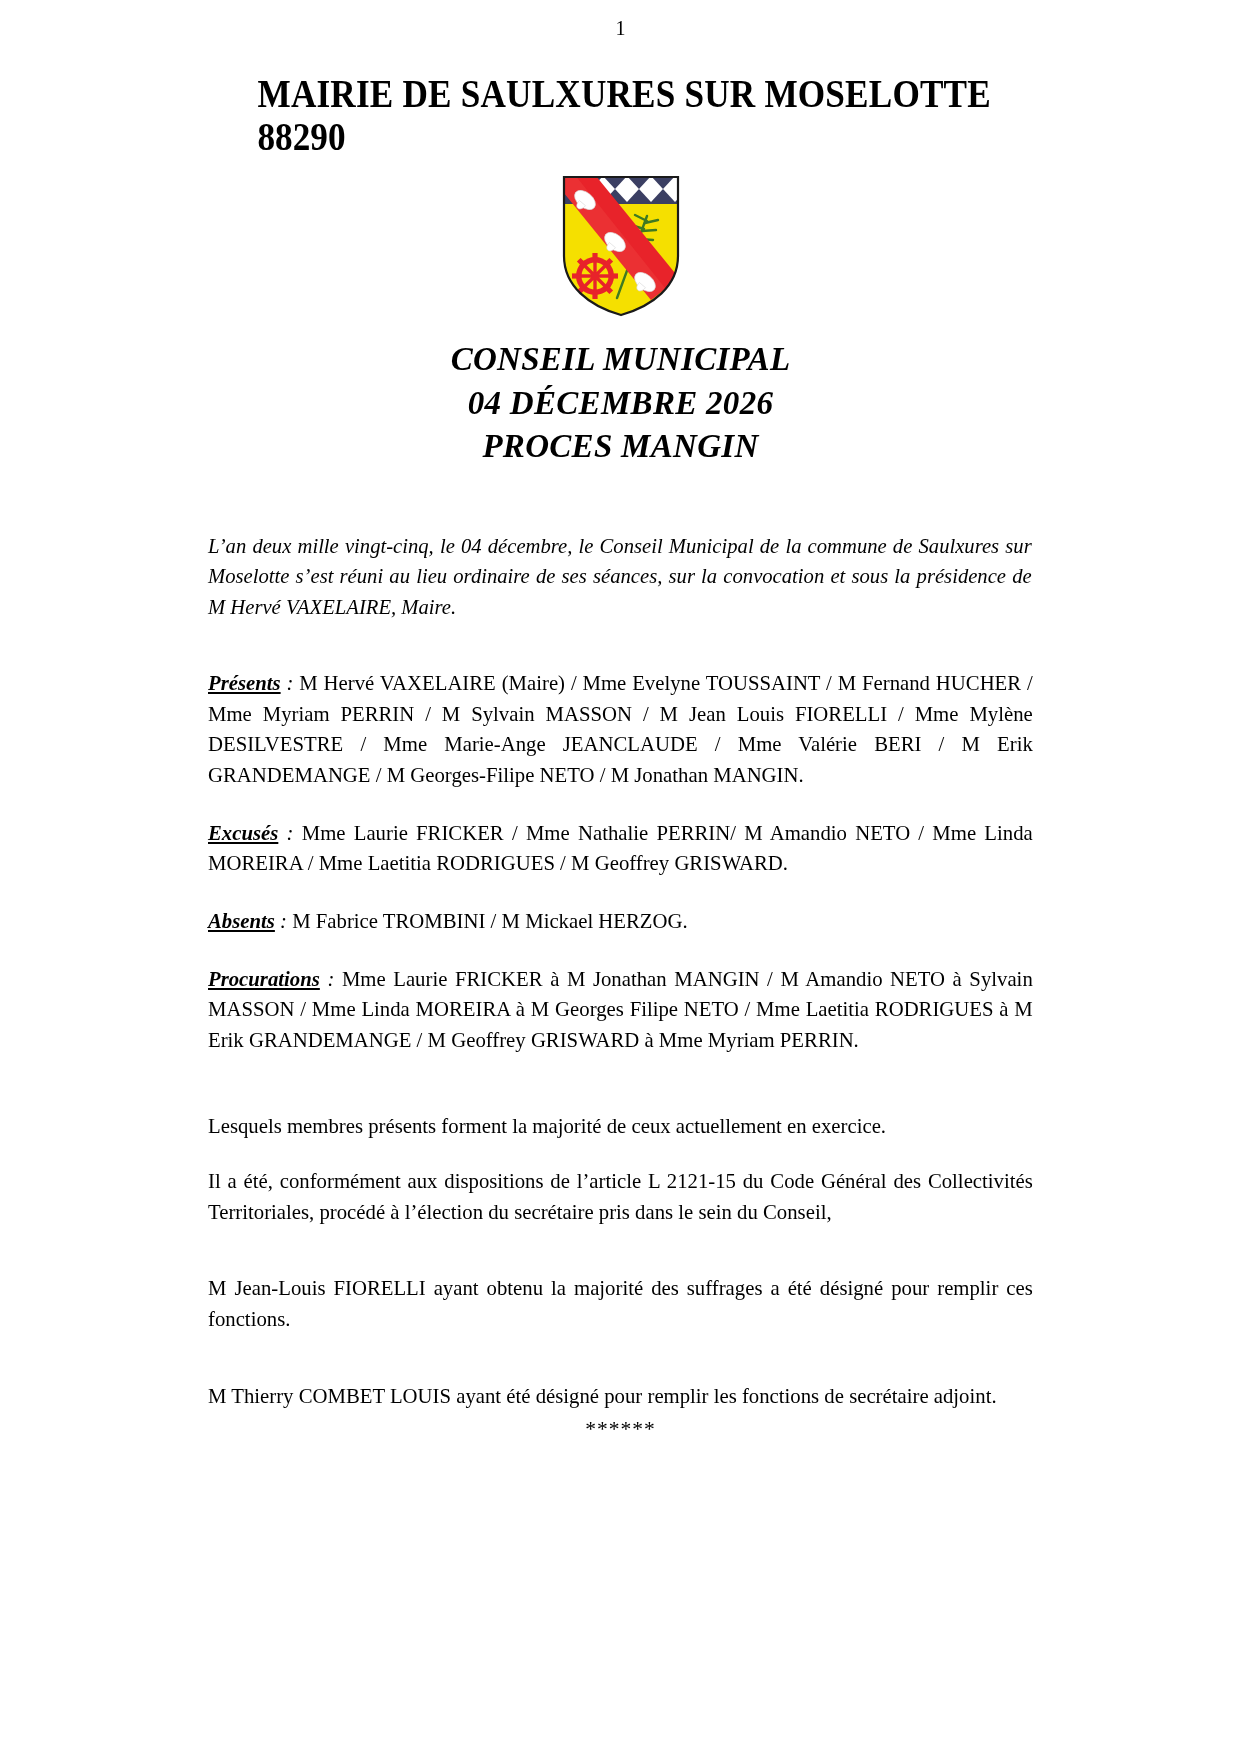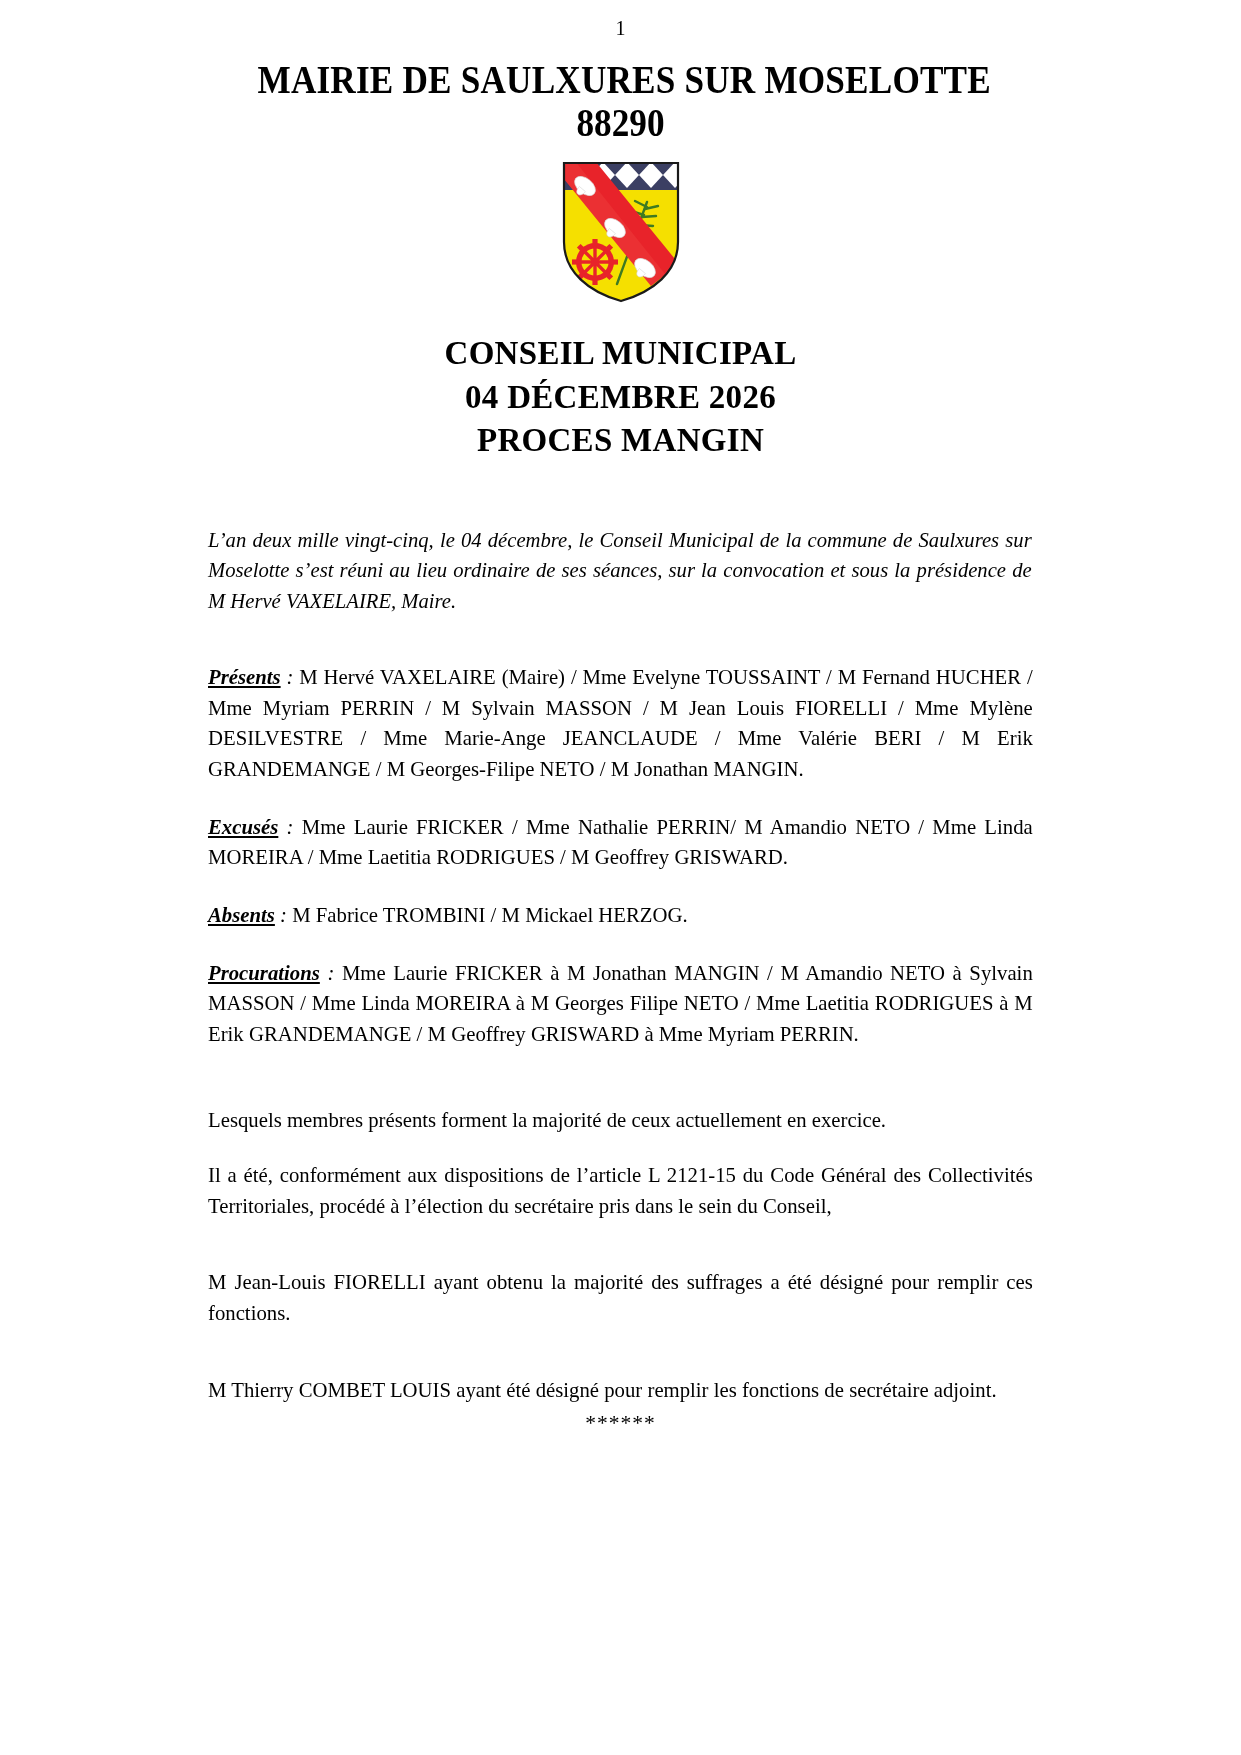--- a/index.html
+++ b/index.html
@@ -28,22 +28,22 @@
   .page-number {
     text-align: center;
     font-size: 20px;
     line-height: 1;
     padding-top: 18px;
     letter-spacing: 0.2px;
   }
 
   
   .masthead {
-    text-align: center;
-    margin-top: 20px;
+    text-align: left;
+    margin-top: 34px;
   }
   .masthead-line {
     font-weight: bold;
     font-size: 40px;
     line-height: 1.08;
     letter-spacing: 0.2px;
     transform: scaleX(0.88);
     transform-origin: center top;
     white-space: nowrap;
   }
@@ -64,21 +64,22 @@
   .crest {
     position: relative;
     width: 120px;
     height: 144px;
   }
   .crest svg { display: block; }
 
   
   .headings {
     text-align: center;
-    margin-top: 28px;
+    margin-top: 20px;
+    font-style: italic;
   }
   .heading-line {
     font-weight: bold;
     font-size: 33px;
     line-height: 1.32;
     letter-spacing: 0.3px;
   }
 
   
   .intro {

